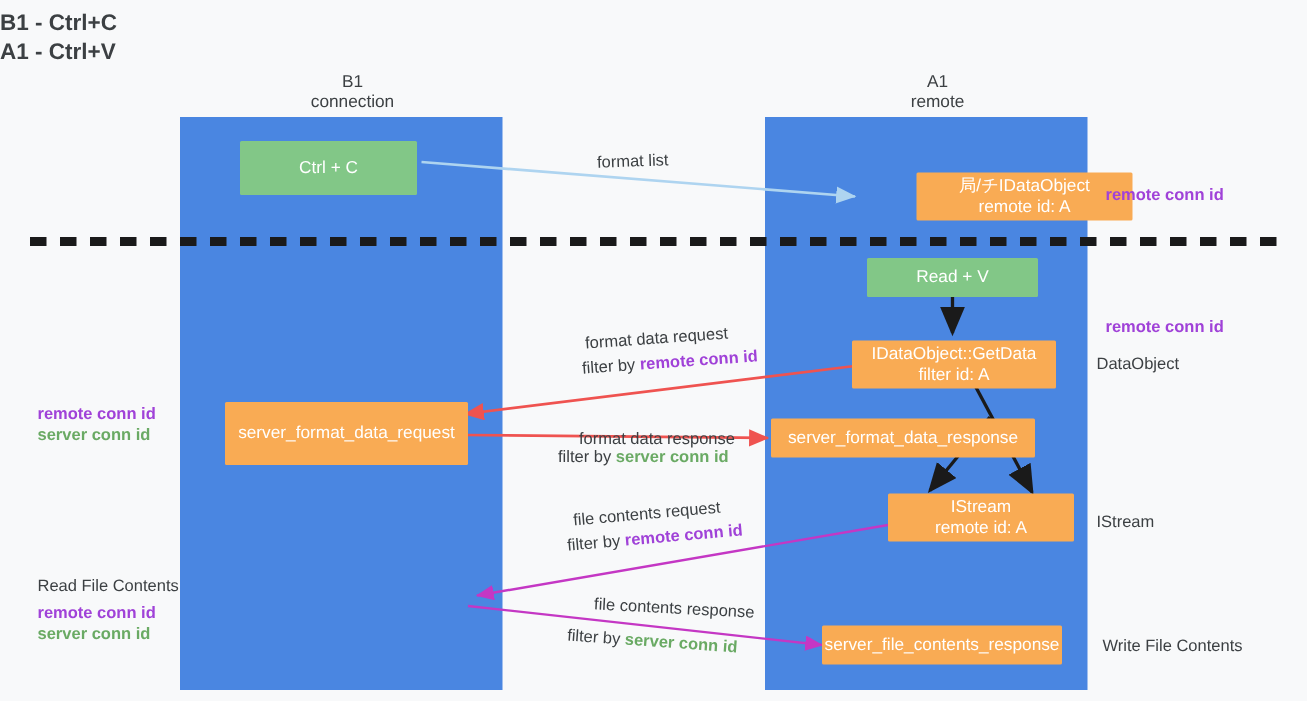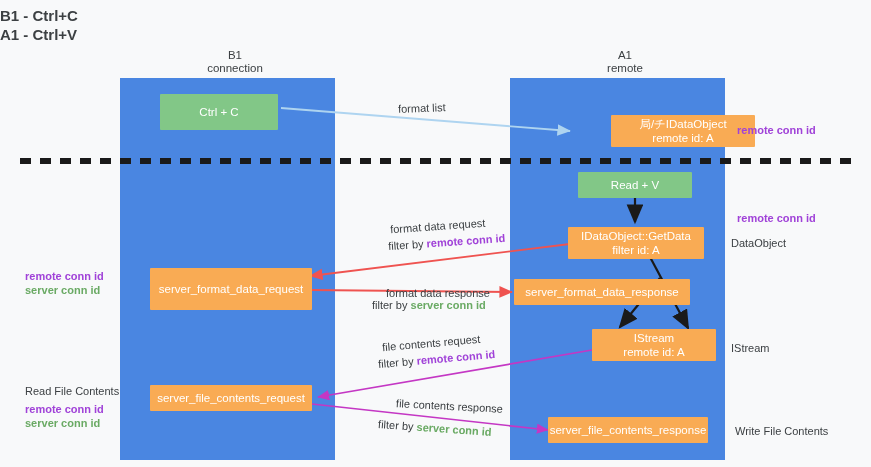--- a/index.html
+++ b/index.html
@@ -112,21 +112,20 @@
   <div class="node orange" style="left:568px;top:227px;width:136px;height:32px;">IDataObject::GetData
 filter id: A</div>
 
   <div class="node orange" style="left:150px;top:268px;width:162px;height:42px;">server_format_data_request</div>
 
   <div class="node orange" style="left:514px;top:279px;width:176px;height:26px;">server_format_data_response</div>
 
   <div class="node orange" style="left:592px;top:329px;width:124px;height:32px;">IStream
 remote id: A</div>
 
-  <div class="node orange" style="left:150px;top:385px;width:162px;height:26px;">server_file_contents_request</div>
 
   <div class="node orange" style="left:548px;top:417px;width:160px;height:26px;">server_file_contents_response</div>
 
   <div class="mid-label" style="left:398px;top:101px;transform:rotate(-2deg);">format list</div>
 
   <div class="mid-label" style="left:390px;top:219px;transform:rotate(-4deg);">format data request</div>
   <div class="mid-label" style="left:388px;top:235px;transform:rotate(-4deg);"><span>filter by </span><span class="hl-purple">remote conn id</span></div>
 
   <div class="mid-label" style="left:386px;top:286px;">format data response</div>
   <div class="mid-label" style="left:372px;top:298px;"><span>filter by </span><span class="hl-green">server conn id</span></div>

